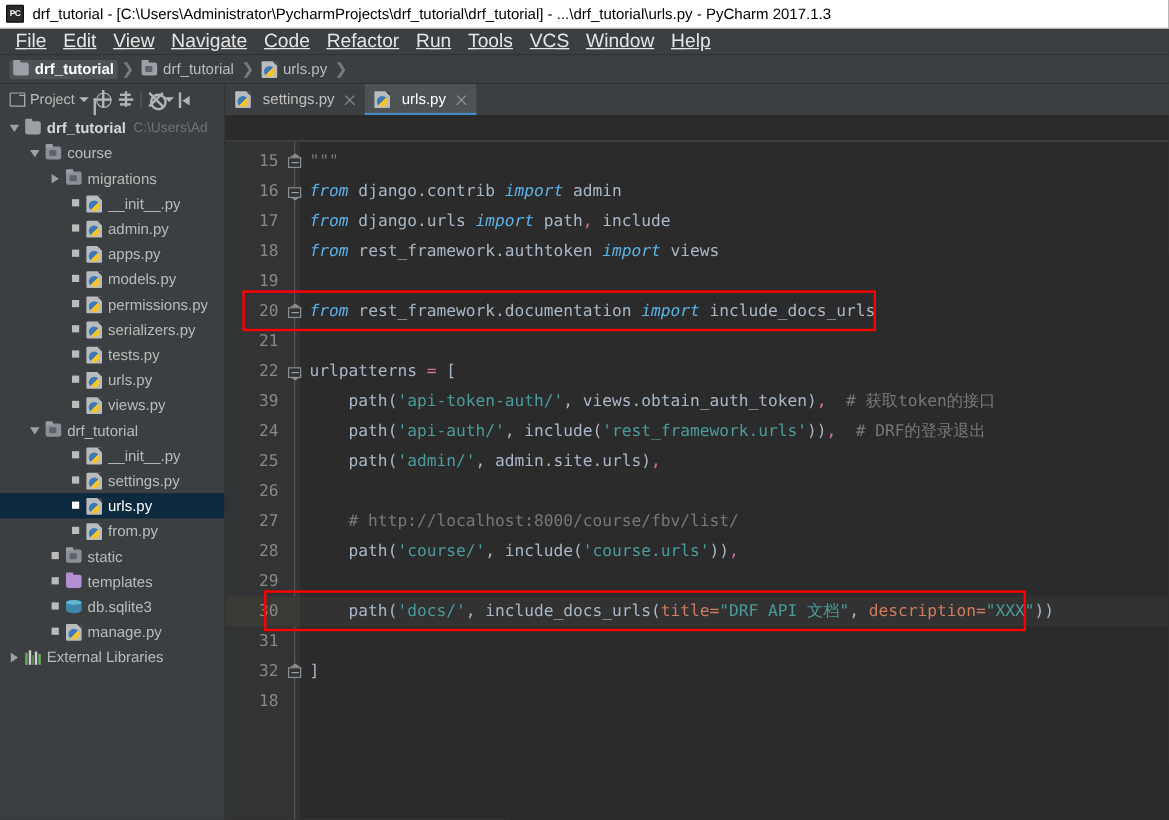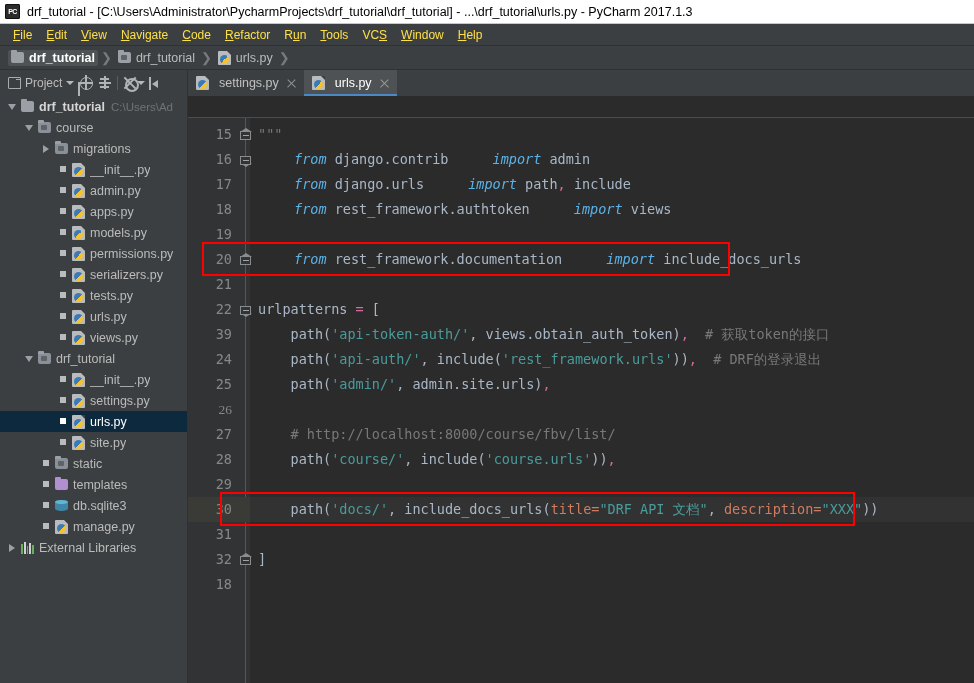--- a/index.html
+++ b/index.html
@@ -24,21 +24,21 @@
     color:#fff;font-size:7px;font-weight:bold;line-height:13px;text-align:center;
     font-family:"Liberation Sans",sans-serif;letter-spacing:-0.5px;
   }
 
   
   #menubar{
     height:22px;background:#3c3f41;display:flex;align-items:center;
     padding-left:6px;border-bottom:1px solid #2f3132;
   }
   #menubar .mi{
-    padding:2px 7px;color:#fde047;font-size:12px;cursor:default;white-space:nowrap;
+    padding:2px 7px;color:#e5e5e5;font-size:16px;cursor:default;white-space:nowrap;text-decoration:underline;
   }
   #menubar .mi u{ text-decoration:underline; }
 
   
   #navbar{
     height:24px;background:#3c3f41;display:flex;align-items:center;
     padding-left:8px;border-bottom:1px solid #2f3132;
   }
   #navbar .crumb{ display:flex;align-items:center;padding:1px 3px; }
   #navbar .crumb.sel{ background:#4e5254;border-radius:2px; }
@@ -242,21 +242,21 @@
   .foldmark .cap-dn{
     position:absolute;left:1px;bottom:-1px;width:0;height:0;
     border-left:6px solid transparent;border-right:6px solid transparent;
     border-top:4px solid #8a8d8f;
   }
   .codeline{
     position:absolute;left:70px;right:0;height:25px;line-height:25px;
     font-family:"DejaVu Sans Mono","Liberation Mono",monospace;
     font-size:13.5px;color:#a9b7c6;white-space:pre;
   }
-  .kw{ color:#5cb3e8;font-style:italic;margin-left:36px; }
+  .kw{ color:#5cb3e8;font-style:italic; }
   .str{ color:#4a9b9b; }
   .cmt{ color:#787878; }
   .op{ color:#d76ba0; }
   .param{ color:#cf7c5f; }
   .plain{ color:#a9b7c6; }
   .redbox{
     position:absolute;border:2px solid #ff0000;pointer-events:none;
   }
 </style>
 </head>
@@ -430,21 +430,21 @@
       <div class="trow selected">
         <span class="spacer" style="width: 57px;"></span>
         <span class="arrow"></span>
         <span class="ico ico-py"></span>
         <span class="tlabel">urls.py</span>
       </div>
       <div class="trow">
         <span class="spacer" style="width: 57px;"></span>
         <span class="arrow"></span>
         <span class="ico ico-py"></span>
-        <span class="tlabel">site.py</span>
+        <span class="tlabel">from.py</span>
       </div>
       <div class="trow">
         <span class="spacer" style="width: 40px;"></span>
         <span class="arrow"></span>
         <span class="ico ico-folder dark mod"></span>
         <span class="tlabel">static</span>
       </div>
       <div class="trow">
         <span class="spacer" style="width: 40px;"></span>
         <span class="arrow"></span>
@@ -514,21 +514,21 @@
           <span class="cap-dn"></span>
           <span class="box"></span>
         </div>
         <div class="codeline" style="top: 179px;"><span class="plain">urlpatterns </span><span class="op">=</span><span class="plain"> [</span></div>
         <div class="lnum" style="top: 204px;">39</div>
         <div class="codeline" style="top: 204px;"><span class="plain">    path(</span><span class="str">'api-token-auth/'</span><span class="plain">, views.obtain_auth_token)</span><span class="op">,</span><span class="cmt">  # 获取token的接口</span></div>
         <div class="lnum" style="top: 229px;">24</div>
         <div class="codeline" style="top: 229px;"><span class="plain">    path(</span><span class="str">'api-auth/'</span><span class="plain">, include(</span><span class="str">'rest_framework.urls'</span><span class="plain">))</span><span class="op">,</span><span class="cmt">  # DRF的登录退出</span></div>
         <div class="lnum" style="top: 254px;">25</div>
         <div class="codeline" style="top: 254px;"><span class="plain">    path(</span><span class="str">'admin/'</span><span class="plain">, admin.site.urls)</span><span class="op">,</span></div>
-        <div class="lnum" style="top: 279px; font-family: Liberation Serif, serif;">26</div>
+        <div class="lnum" style="top: 279px;">26</div>
         <div class="codeline" style="top: 279px;"></div>
         <div class="lnum" style="top: 304px;">27</div>
         <div class="codeline" style="top: 304px;"><span class="cmt">    # http://localhost:8000/course/fbv/list/</span></div>
         <div class="lnum" style="top: 329px;">28</div>
         <div class="codeline" style="top: 329px;"><span class="plain">    path(</span><span class="str">'course/'</span><span class="plain">, include(</span><span class="str">'course.urls'</span><span class="plain">))</span><span class="op">,</span></div>
         <div class="lnum" style="top: 354px;">29</div>
         <div class="codeline" style="top: 354px;"></div>
         <div class="lnum" style="top: 379px;">30</div>
         <div class="codeline" style="top: 379px;"><span class="plain">    path(</span><span class="str">'docs/'</span><span class="plain">, include_docs_urls(</span><span class="param">title=</span><span class="str">"DRF API 文档"</span><span class="plain">, </span><span class="param">description=</span><span class="str">"XXX"</span><span class="plain">))</span></div>
         <div class="lnum" style="top: 404px;">31</div>

